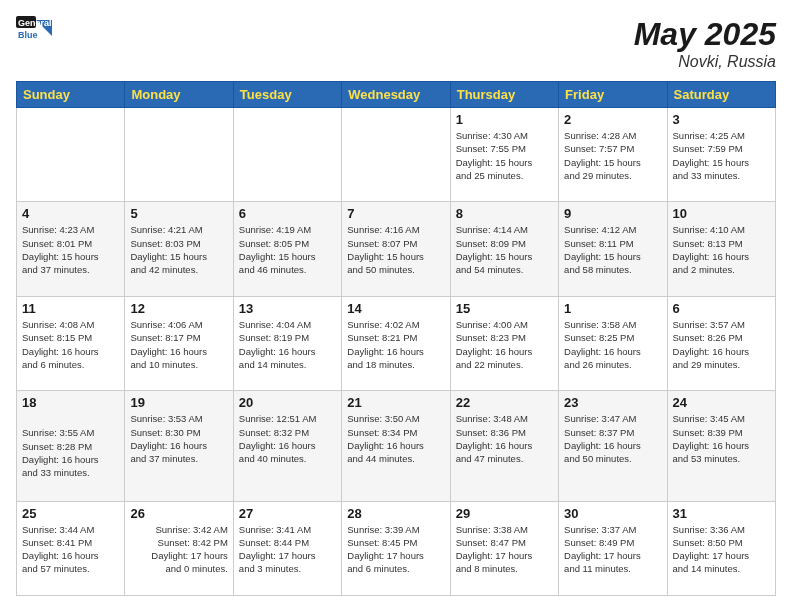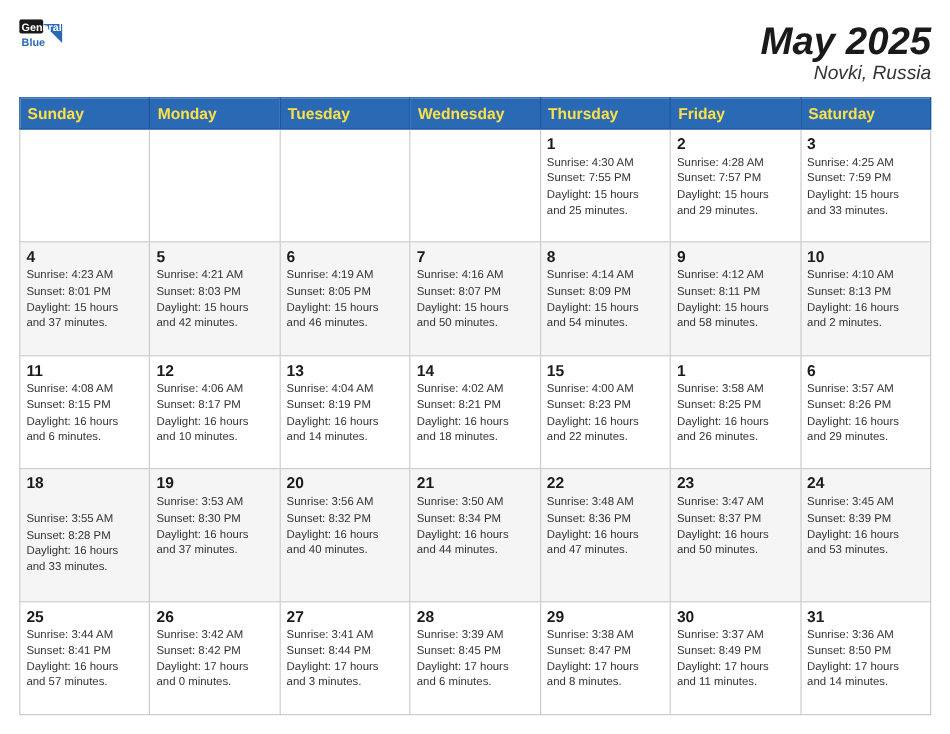--- a/index.html
+++ b/index.html
@@ -261,21 +261,21 @@
           </td>
           <td>
             <span class="day-num">19</span>
             <div class="day-info" style="white-space: pre-line;">Sunrise: 3:53 AM
 Sunset: 8:30 PM
 Daylight: 16 hours
 and 37 minutes.</div>
           </td>
           <td>
             <span class="day-num">20</span>
-            <div class="day-info" style="white-space: pre-line;">Sunrise: 3:56 AM
+            <div class="day-info" style="white-space: pre-line;">Sunrise: 12:51 AM
 Sunset: 8:32 PM
 Daylight: 16 hours
 and 40 minutes.</div>
           </td>
           <td>
             <span class="day-num">21</span>
             <div class="day-info" style="white-space: pre-line;">Sunrise: 3:50 AM
 Sunset: 8:34 PM
 Daylight: 16 hours
 and 44 minutes.</div>
@@ -305,21 +305,21 @@
         <tr>
           <td>
             <span class="day-num">25</span>
             <div class="day-info" style="white-space: pre-line;">Sunrise: 3:44 AM
 Sunset: 8:41 PM
 Daylight: 16 hours
 and 57 minutes.</div>
           </td>
           <td>
             <span class="day-num">26</span>
-            <div class="day-info" style="white-space: pre-line;">Sunrise: 3:42 AM
+            <div class="day-info" style="white-space: pre-line; text-align: right;">Sunrise: 3:42 AM
 Sunset: 8:42 PM
 Daylight: 17 hours
 and 0 minutes.</div>
           </td>
           <td>
             <span class="day-num">27</span>
             <div class="day-info" style="white-space: pre-line;">Sunrise: 3:41 AM
 Sunset: 8:44 PM
 Daylight: 17 hours
 and 3 minutes.</div>

